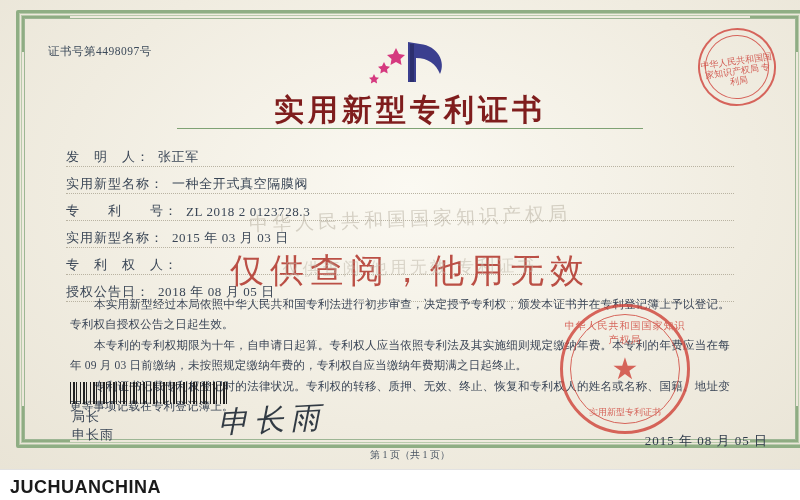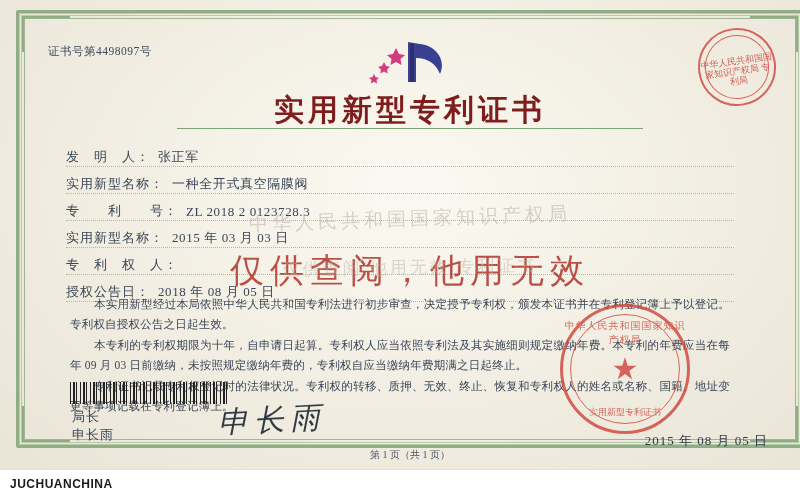--- a/index.html
+++ b/index.html
@@ -333,21 +333,21 @@
     bottom: 0;
     width: 800px;
     height: 30px;
     background: #ffffff;
     border-top: 1px solid #e2e2e2;
   }
   .strip-text {
     position: absolute;
     left: 10px;
     top: 7px;
-    font-size: 12px;
+    font-size: 18px;
     font-weight: bold;
     color: #1a1a1a;
     letter-spacing: .5px;
   }
 </style>
 </head>
 <body>
 
 <div class="page">
 

